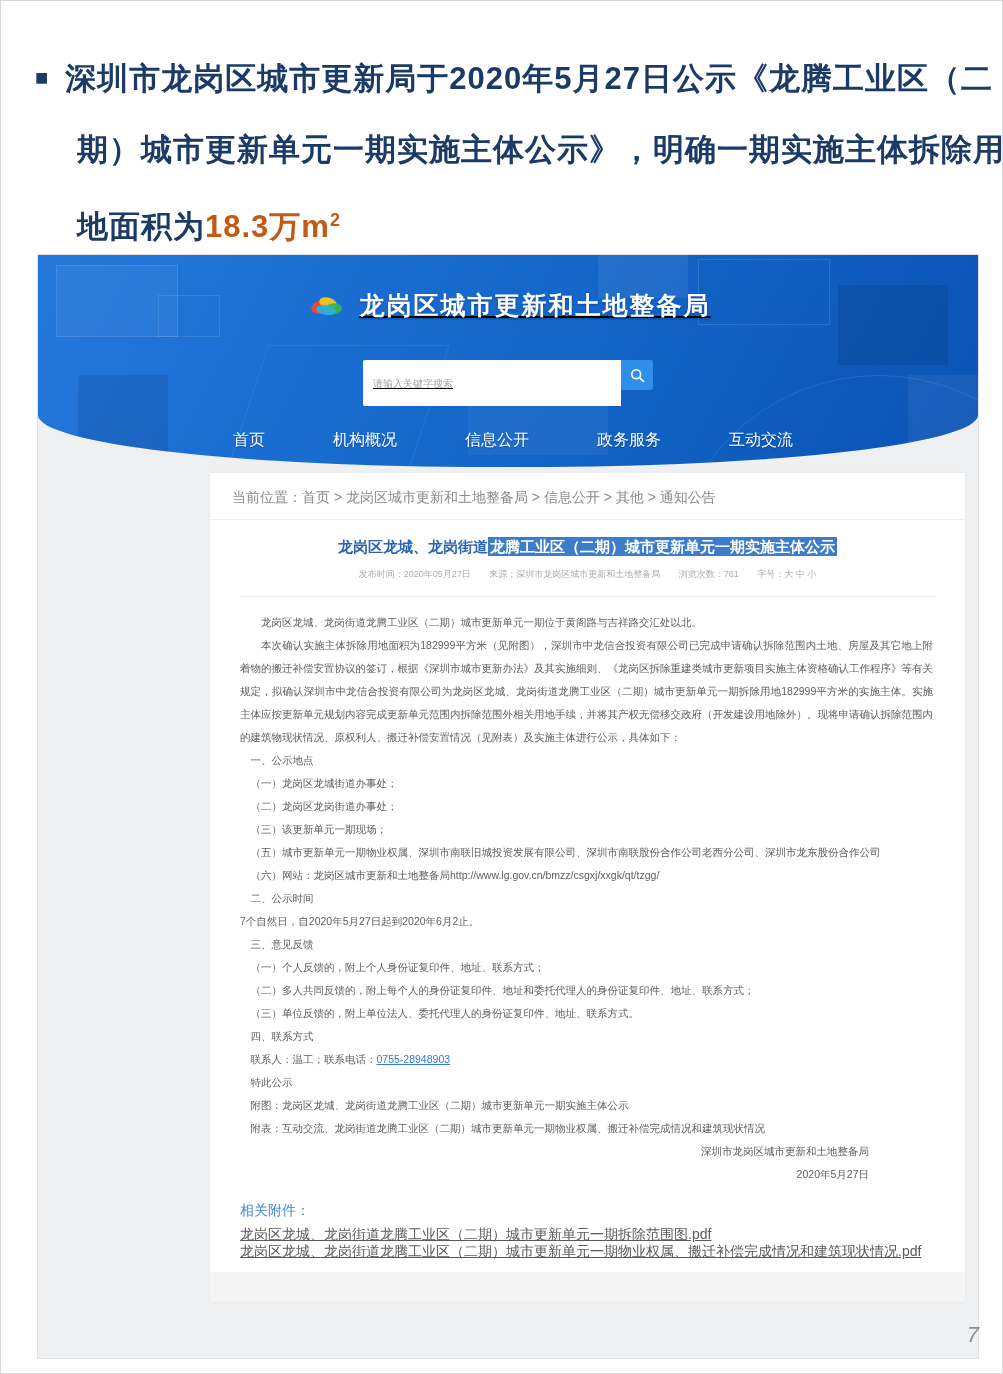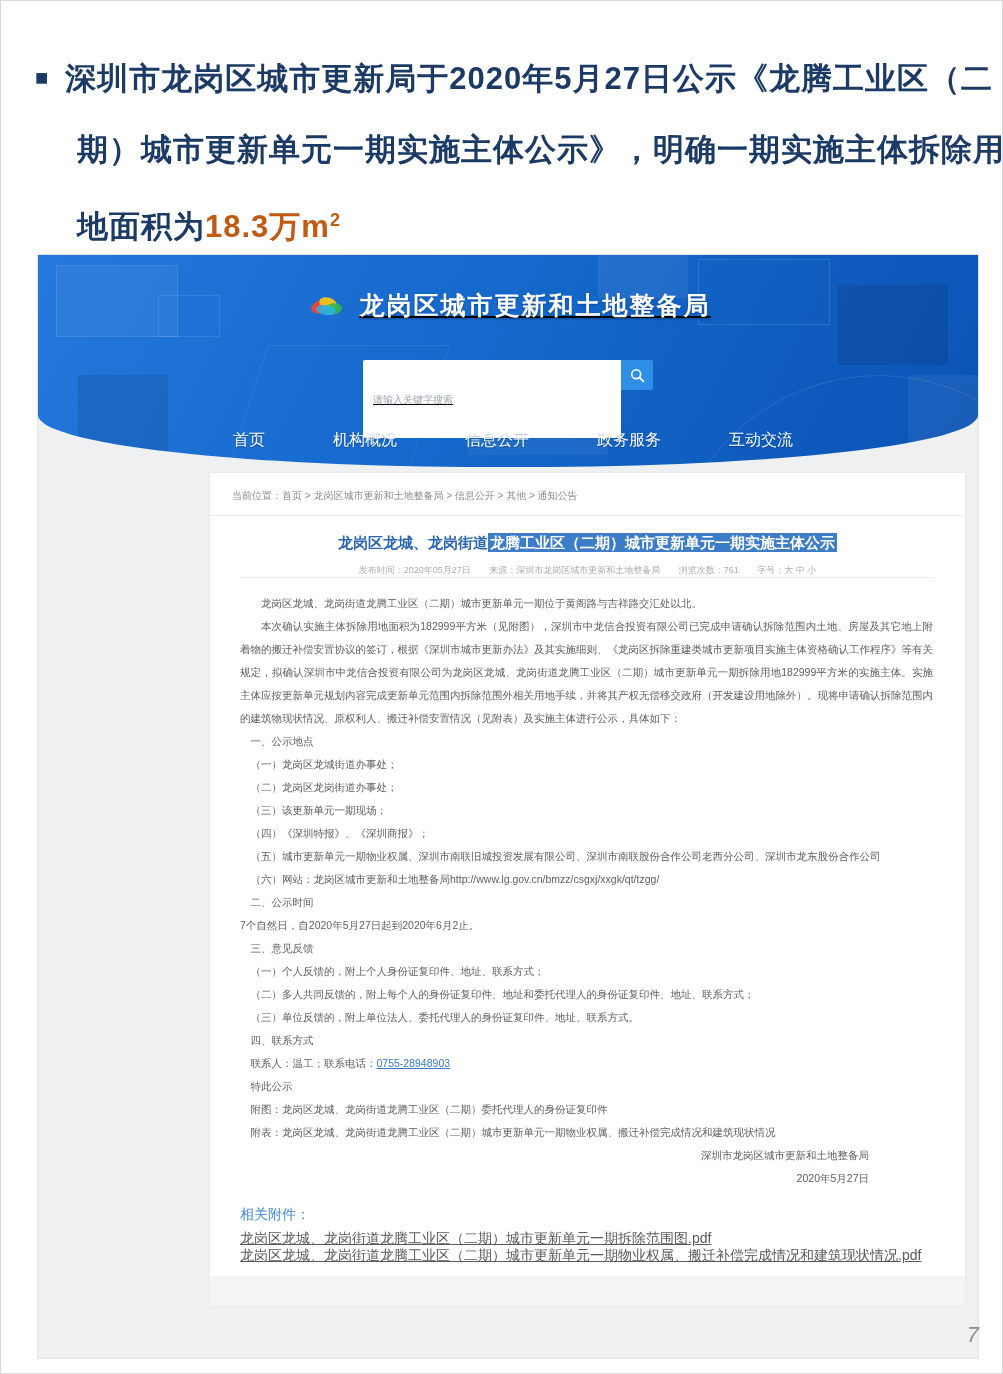--- a/index.html
+++ b/index.html
@@ -46,47 +46,47 @@
   .d9{left:630px;top:120px;width:420px;height:420px;border:1px solid rgba(255,255,255,.10);border-radius:50%;}
   .d10{left:120px;top:40px;width:60px;height:40px;border:1px solid rgba(255,255,255,.10);}
 
   .site-head{position:relative;z-index:2;display:flex;align-items:center;justify-content:center;margin-top:34px;}
   .site-logo{width:42px;height:30px;margin-right:12px;}
   .site-title{color:#ffffff;font-size:25px;font-weight:bold;letter-spacing:2px;text-shadow:0 1px 2px rgba(0,30,80,.4);}
 
   .search-row{position:relative;z-index:2;display:flex;justify-content:center;margin-top:38px;}
   .search-input{
     width:238px;height:46px;border:none;background:#ffffff;border-radius:2px 0 0 2px;
-    font-size:10px;color:#333;padding:16px 10px;outline:none;
+    font-size:10px;color:#333;padding:0 10px;outline:none;
   }
   .search-input::placeholder{color:#9aa3ad;}
   .search-btn{
     width:32px;height:30px;border:none;background:#2f8fe8;border-radius:0 2px 2px 0;
     display:flex;align-items:center;justify-content:center;cursor:pointer;
   }
 
   .site-nav{
     position:absolute;z-index:3;left:195px;right:185px;bottom:16px;
     display:flex;justify-content:space-between;
   }
   .nav-item{color:#ffffff;font-size:16px;cursor:pointer;text-shadow:0 1px 1px rgba(0,30,80,.4);}
 
   
   .card{
     position:relative;background:#ffffff;margin-left:172px;width:755px;margin-top:6px;
     box-shadow:0 0 3px rgba(0,0,0,.05);
   }
   .breadcrumb-row{
     padding:16px 22px 12px 22px;border-bottom:1px solid #efefef;
-    font-size:10px;color:#8b8b8b;
+    font-size:14px;color:#8b8b8b;
   }
   .article-head{padding:16px 30px 0 30px;text-align:center;}
   .article-title{font-size:15px;font-weight:bold;color:#2a66b0;line-height:22px;}
   .article-title .hl{background:#3d7cc9;color:#ffffff;padding:1px 2px;}
-  .article-meta{margin-top:10px;font-size:9px;color:#abadb0;padding-bottom:0;border-bottom:1px solid #ececec;}
+  .article-meta{margin-top:10px;font-size:9px;color:#abadb0;padding-bottom:15px;border-bottom:1px solid #ececec;}
   .article-meta span{margin:0 8px;}
 
   .article-body{
     padding:14px 32px 0 30px;font-size:10.5px;color:#5f5f5f;line-height:23px;
     text-align:justify;
   }
   .article-body p{margin:0;}
   .indent{text-indent:2em;}
   .half-indent{text-indent:1em;}
   .phone-link{color:#3679d0;text-decoration:underline;cursor:pointer;}
@@ -174,36 +174,35 @@
       </div>
     </div>
 
     <div class="article-body">
       <p class="indent">龙岗区龙城、龙岗街道龙腾工业区（二期）城市更新单元一期位于黄阁路与吉祥路交汇处以北。</p>
       <p class="indent">本次确认实施主体拆除用地面积为182999平方米（见附图），深圳市中龙信合投资有限公司已完成申请确认拆除范围内土地、房屋及其它地上附着物的搬迁补偿安置协议的签订，根据《深圳市城市更新办法》及其实施细则、《龙岗区拆除重建类城市更新项目实施主体资格确认工作程序》等有关规定，拟确认深圳市中龙信合投资有限公司为龙岗区龙城、龙岗街道龙腾工业区（二期）城市更新单元一期拆除用地182999平方米的实施主体。实施主体应按更新单元规划内容完成更新单元范围内拆除范围外相关用地手续，并将其产权无偿移交政府（开发建设用地除外）。现将申请确认拆除范围内的建筑物现状情况、原权利人、搬迁补偿安置情况（见附表）及实施主体进行公示，具体如下：</p>
       <p class="half-indent">一、公示地点</p>
       <p class="half-indent">（一）龙岗区龙城街道办事处；</p>
       <p class="half-indent">（二）龙岗区龙岗街道办事处；</p>
       <p class="half-indent">（三）该更新单元一期现场；</p>
-      <p class="half-indent">（四）《深圳特报》、《深圳商报》；</p>
       <p class="half-indent">（五）城市更新单元一期物业权属、深圳市南联旧城投资发展有限公司、深圳市南联股份合作公司老西分公司、深圳市龙东股份合作公司</p>
       <p class="half-indent">（六）网站：龙岗区城市更新和土地整备局http://www.lg.gov.cn/bmzz/csgxj/xxgk/qt/tzgg/</p>
       <p class="half-indent">二、公示时间</p>
       <p>7个自然日，自2020年5月27日起到2020年6月2止。</p>
       <p class="half-indent">三、意见反馈</p>
       <p class="half-indent">（一）个人反馈的，附上个人身份证复印件、地址、联系方式；</p>
       <p class="half-indent">（二）多人共同反馈的，附上每个人的身份证复印件、地址和委托代理人的身份证复印件、地址、联系方式；</p>
       <p class="half-indent">（三）单位反馈的，附上单位法人、委托代理人的身份证复印件、地址、联系方式。</p>
       <p class="half-indent">四、联系方式</p>
       <p class="half-indent">
         <span>联系人：温工；联系电话：</span><span class="phone-link">0755-28948903</span>
       </p>
       <p class="half-indent">特此公示</p>
-      <p class="half-indent">附图：龙岗区龙城、龙岗街道龙腾工业区（二期）委托代理人的身份证复印件</p>
-      <p class="half-indent">附表：龙岗区龙城、龙岗街道龙腾工业区（二期）城市更新单元一期物业权属、搬迁补偿完成情况和建筑现状情况</p>
+      <p class="half-indent">附图：龙岗区龙城、龙岗街道龙腾工业区（二期）城市更新单元一期实施主体公示</p>
+      <p class="half-indent">附表：互动交流、龙岗街道龙腾工业区（二期）城市更新单元一期物业权属、搬迁补偿完成情况和建筑现状情况</p>
       <p class="sign">深圳市龙岗区城市更新和土地整备局</p>
       <p class="sign">2020年5月27日</p>
     </div>
 
     <div class="attachments">
       <div class="attach-label">相关附件：</div>
       <a class="attach-link">龙岗区龙城、龙岗街道龙腾工业区（二期）城市更新单元一期拆除范围图.pdf</a>
       <a class="attach-link">龙岗区龙城、龙岗街道龙腾工业区（二期）城市更新单元一期物业权属、搬迁补偿完成情况和建筑现状情况.pdf</a>
     </div>
 

